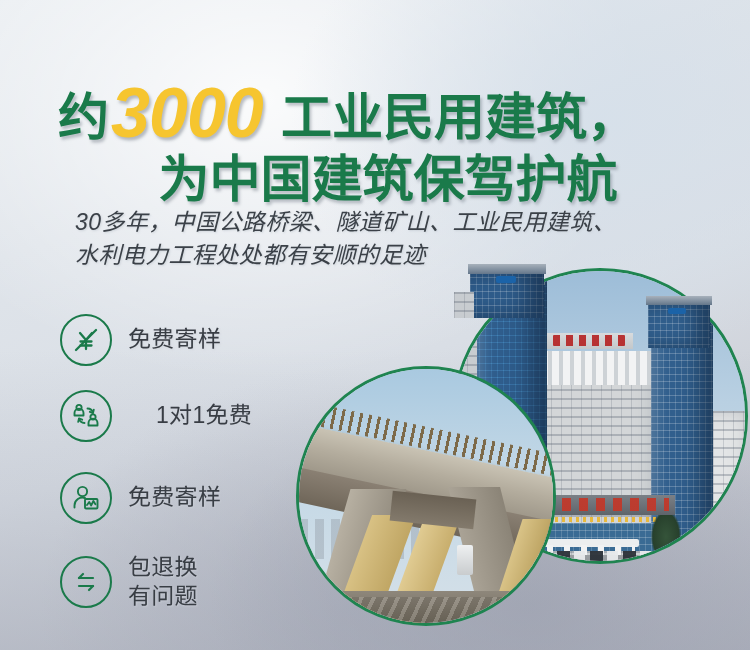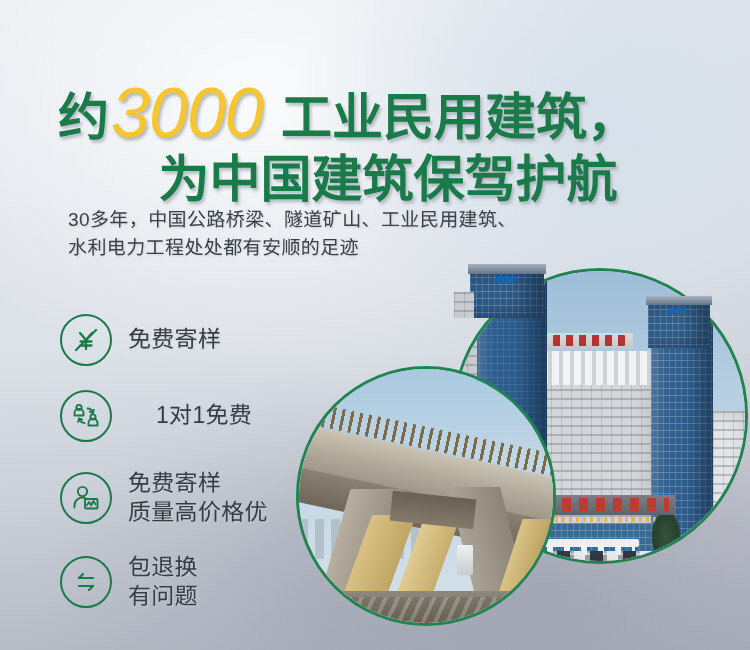--- a/index.html
+++ b/index.html
@@ -69,40 +69,41 @@
     font-weight: bold;
     letter-spacing: 0px;
     text-shadow: 2px 3px 3px rgba(120,128,140,0.45);
   }
   .headline .line1 { margin-bottom: 5px; }
   .headline .line2 { margin-top: 6px; text-align: center; }
   .headline .num {
     color: #f6c52f;
     font-size: 70px;
     font-style: italic;
-    font-weight: normal;
+    font-weight: bold;
     letter-spacing: -1px;
     padding: 0 4px 0 2px;
     text-shadow: 2px 3px 3px rgba(120,128,140,0.5);
     vertical-align: -2px;
     margin-top: 35px;
   }
 
   
   .subtitle {
     position: absolute;
-    left: 68px;
+    left: 75px;
     top: 206px;
     width: 660px;
     color: #3b4148;
-    font-size: 19px;
+    font-size: 23px;
     line-height: 1.45;
     letter-spacing: 0.4px;
     white-space: nowrap;
     text-shadow: 1px 1px 2px rgba(200,206,214,0.8);
+    font-style: italic;
   }
   .subtitle span { display: block; }
 
   
   .features {
     position: absolute;
     left: 60px;
     top: 309px;
     width: 270px;
     z-index: 6;
@@ -400,21 +401,20 @@
       <div class="feature-icon">
         <svg width="32" height="32" viewBox="0 0 32 32" fill="none" stroke="#1a7a4a" stroke-width="1.9" stroke-linecap="round" stroke-linejoin="round">
           <circle cx="12.5" cy="9.5" r="4.6"></circle>
           <path d="M4.5 25.5 v-2 a8 8 0 0 1 10.5 -7.5"></path>
           <rect x="15" y="17" width="12.5" height="9.5" rx="1"></rect>
           <path d="M17 23 l2.2 -3 2 3.4 2.2 -4.4 2 3.2"></path>
         </svg>
       </div>
       <div class="feature-text">
         <span class="l">免费寄样</span>
-        <span class="l">质量高价格优</span>
       </div>
     </div>
 
     <div class="feature">
       <div class="feature-icon">
         <svg width="30" height="30" viewBox="0 0 30 30" fill="none" stroke="#1a7a4a" stroke-width="2.2" stroke-linecap="round" stroke-linejoin="round">
           <path d="M22 11 H8"></path>
           <path d="M12 7 L8 11"></path>
           <path d="M8 19 H22"></path>
           <path d="M18 23 L22 19"></path>

